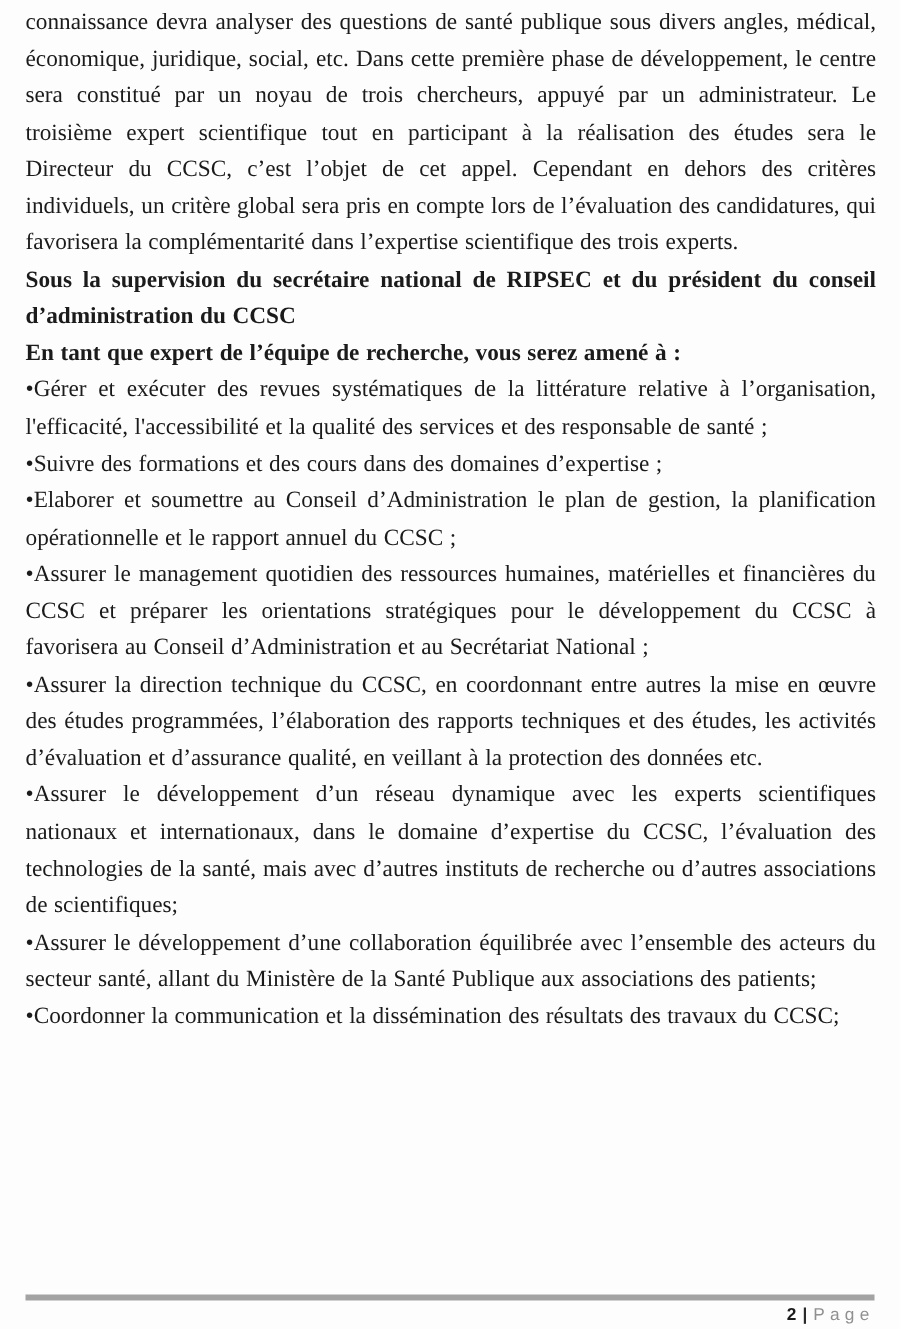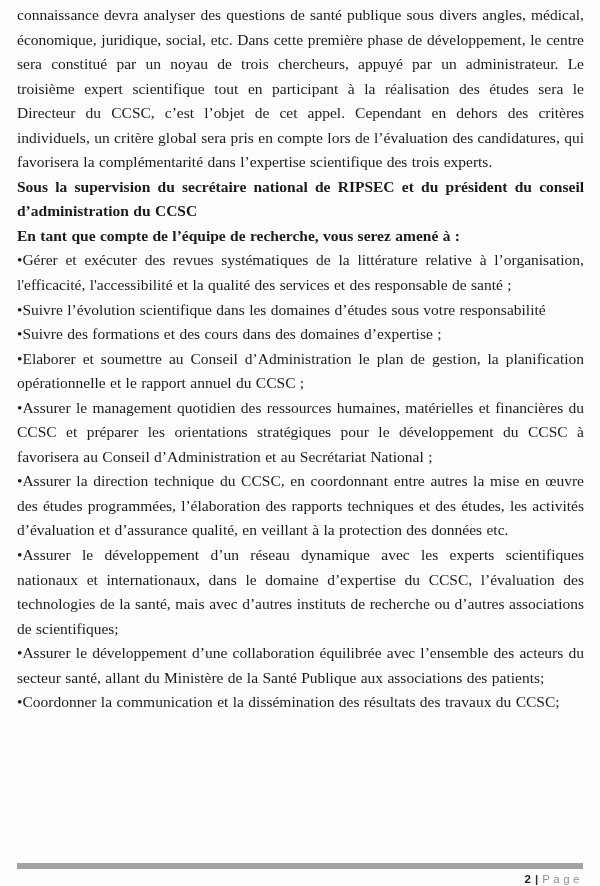--- a/index.html
+++ b/index.html
@@ -33,21 +33,21 @@
   }
   .heading,
   .subhead {
     font-weight: bold;
   }
   .footer {
     position: absolute;
     left: 17px;
     width: 566px;
     top: 863px;
-    border-top: 6px solid #a3a3a3;
+    border-top: 4px solid #a3a3a3;
   }
   .footer-text {
     padding-top: 4px;
     text-align: right;
     font-family: "Liberation Sans", sans-serif;
     font-size: 11.5px;
     line-height: 13px;
   }
   .page-num {
     font-weight: bold;
@@ -65,23 +65,22 @@
     letter-spacing: 3.5px;
   }
 </style>
 </head>
 <body>
 
 <div class="page">
   <div class="content">
     <p class="body-text">connaissance devra analyser des questions de santé publique sous divers angles, médical, économique, juridique, social, etc. Dans cette première phase de développement, le centre sera constitué par un noyau de trois chercheurs, appuyé par un administrateur. Le troisième expert scientifique tout en participant à la réalisation des études sera le Directeur du CCSC, c’est l’objet de cet appel. Cependant en dehors des critères individuels, un critère global sera pris en compte lors de l’évaluation des candidatures, qui favorisera la complémentarité dans l’expertise scientifique des trois experts.</p>
     <p class="subhead">Sous la supervision du secrétaire national de RIPSEC et du président du conseil d’administration du CCSC</p>
-    <p class="subhead">En tant que compte de l’équipe de recherche, vous serez amené à :</p>
+    <p class="subhead">En tant que expert de l’équipe de recherche, vous serez amené à :</p>
     <p class="bullet">•Gérer et exécuter des revues systématiques de la littérature relative à l’organisation, l'efficacité, l'accessibilité et la qualité des services et des responsable de santé ;</p>
-    <p class="bullet">•Suivre l’évolution scientifique dans les domaines d’études sous votre responsabilité</p>
     <p class="bullet">•Suivre des formations et des cours dans des domaines d’expertise ;</p>
     <p class="bullet">•Elaborer et soumettre au Conseil d’Administration le plan de gestion, la planification opérationnelle et le rapport annuel du CCSC ;</p>
     <p class="bullet">•Assurer le management quotidien des ressources humaines, matérielles et financières du CCSC et préparer les orientations stratégiques pour le développement du CCSC à favorisera au Conseil d’Administration  et au Secrétariat National ;</p>
     <p class="bullet">•Assurer la direction technique du CCSC, en coordonnant entre autres la mise en œuvre des études programmées, l’élaboration des rapports techniques et des études, les activités d’évaluation et d’assurance qualité, en veillant à la protection des données etc.</p>
     <p class="bullet">•Assurer le développement d’un réseau dynamique avec les experts scientifiques nationaux et internationaux, dans le domaine d’expertise du CCSC, l’évaluation des technologies de la santé, mais avec d’autres instituts de recherche ou d’autres associations de scientifiques;</p>
     <p class="bullet">•Assurer le développement d’une collaboration équilibrée avec l’ensemble des acteurs du secteur santé, allant du Ministère de la Santé Publique aux associations des patients;</p>
     <p class="bullet">•Coordonner la communication et la dissémination des résultats des travaux du CCSC;</p>
   </div>
 
   <div class="footer">

